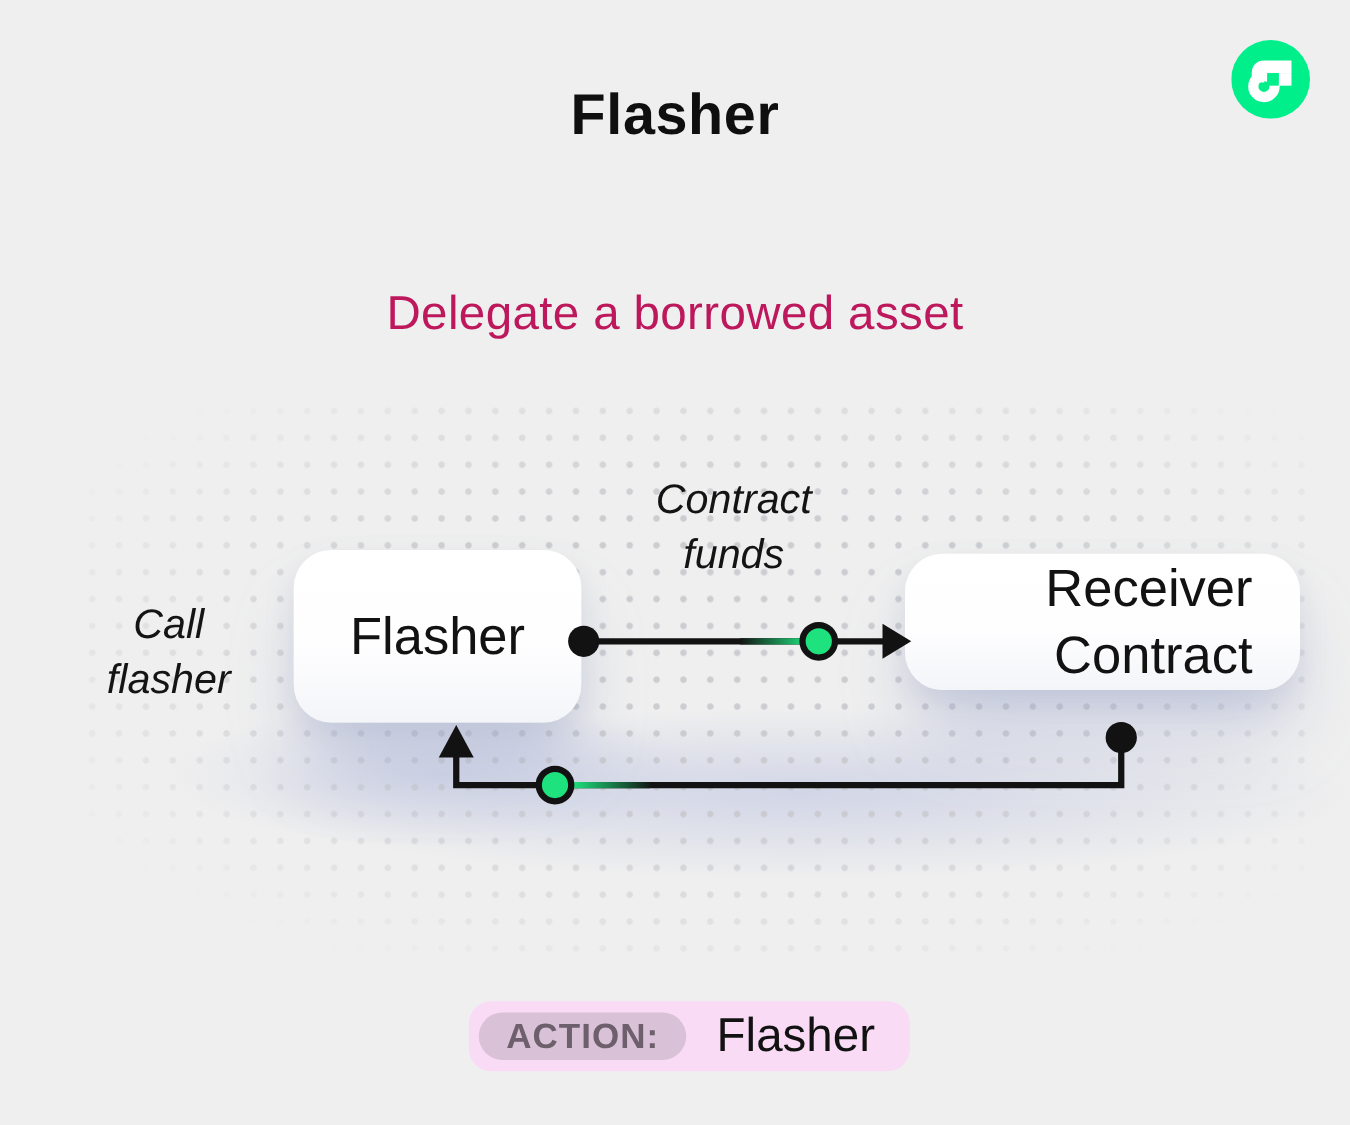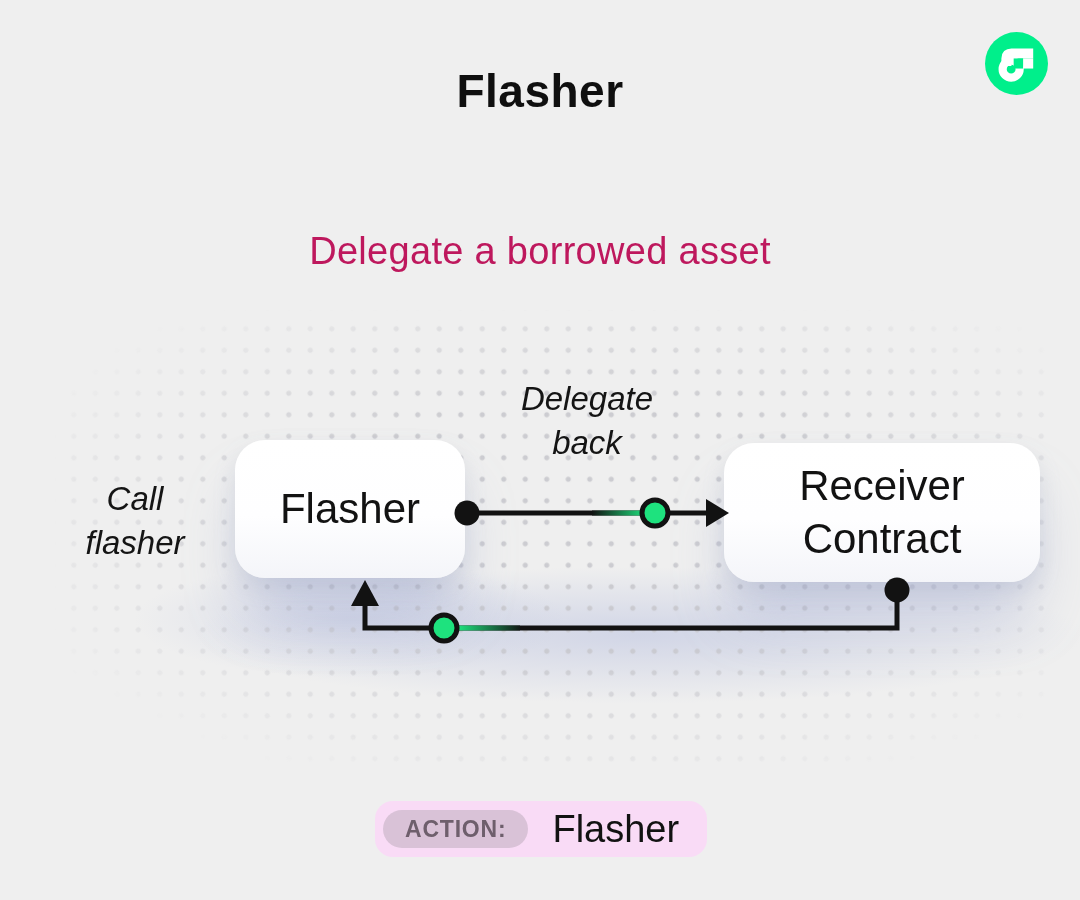--- a/index.html
+++ b/index.html
@@ -56,21 +56,21 @@
   .node {
     position:absolute;
     display:flex; align-items:center; justify-content:center;
     background: linear-gradient(180deg, #ffffff 0%, #fefeff 55%, #f4f5f9 100%);
     border-radius:30px;
     box-shadow: 0 10px 22px rgba(140,150,180,0.18), 0 42px 58px -10px rgba(150,160,205,0.40);
     font-size:42px; font-weight:500; color:#121212;
     text-align:center; line-height:1.26;
   }
   .node-flasher  { left:235px; top:440px; width:230px; height:138px; }
-  .node-receiver { left:724px; top:443px; width:316px; height:139px; }
+  .node-receiver { left:724px; top:443px; width:316px; height:109px;text-align:right; }
   .node-receiver .node-label { width:240px; }
   
   .edge-label {
     position:absolute;
     font-style:italic; font-size:33px; font-weight:400;
     color:#141414; text-align:center; line-height:1.33;
   }
   .label-call      { left:70px;  top:477px; width:130px;font-style:italic; }
   .label-delegate  { left:487px; top:377px; width:200px; }
   .label-repayment { left:462px; top:641px; width:280px; }
@@ -85,21 +85,21 @@
     display:inline-flex; align-items:center;
     background:#F9DBF6;
     border-radius:18px;
     padding:0 28px 0 8px;
   }
   .action-pill {
     display:inline-flex; align-items:center;
     background:#D9C2D7;
     border-radius:19px;
     height:38px; padding:0 22px;
-    font-size:23px; font-weight:600; letter-spacing:0.8px;
+    font-size:28px; font-weight:600; letter-spacing:0.8px;
     color:#6E5F6C;
   }
   .action-value {
     font-size:38px; font-weight:400; color:#121212;
     margin-left:24px;
   }
 </style>
 </head>
 <body>
 
@@ -153,20 +153,20 @@
     <polygon points="351,606 379,606 365,580" fill="#121212"></polygon>
 
     <circle cx="467" cy="513" r="12.5" fill="#121212"></circle>
     <circle cx="897" cy="590" r="12.5" fill="#121212"></circle>
 
     <circle cx="655" cy="513" r="13" fill="#1EE27E" stroke="#121212" stroke-width="5"></circle>
     <circle cx="444" cy="628" r="13" fill="#1EE27E" stroke="#121212" stroke-width="5"></circle>
   </svg>
 
   <div class="edge-label label-call">Call flasher</div>
-  <div class="edge-label label-delegate">Delegate back</div>
+  <div class="edge-label label-delegate">Contract funds</div>
 
   <div class="action-badge">
     <span class="action-pill">ACTION:</span>
     <span class="action-value">Flasher</span>
   </div>
 
 </div>
 
 </body></html>

